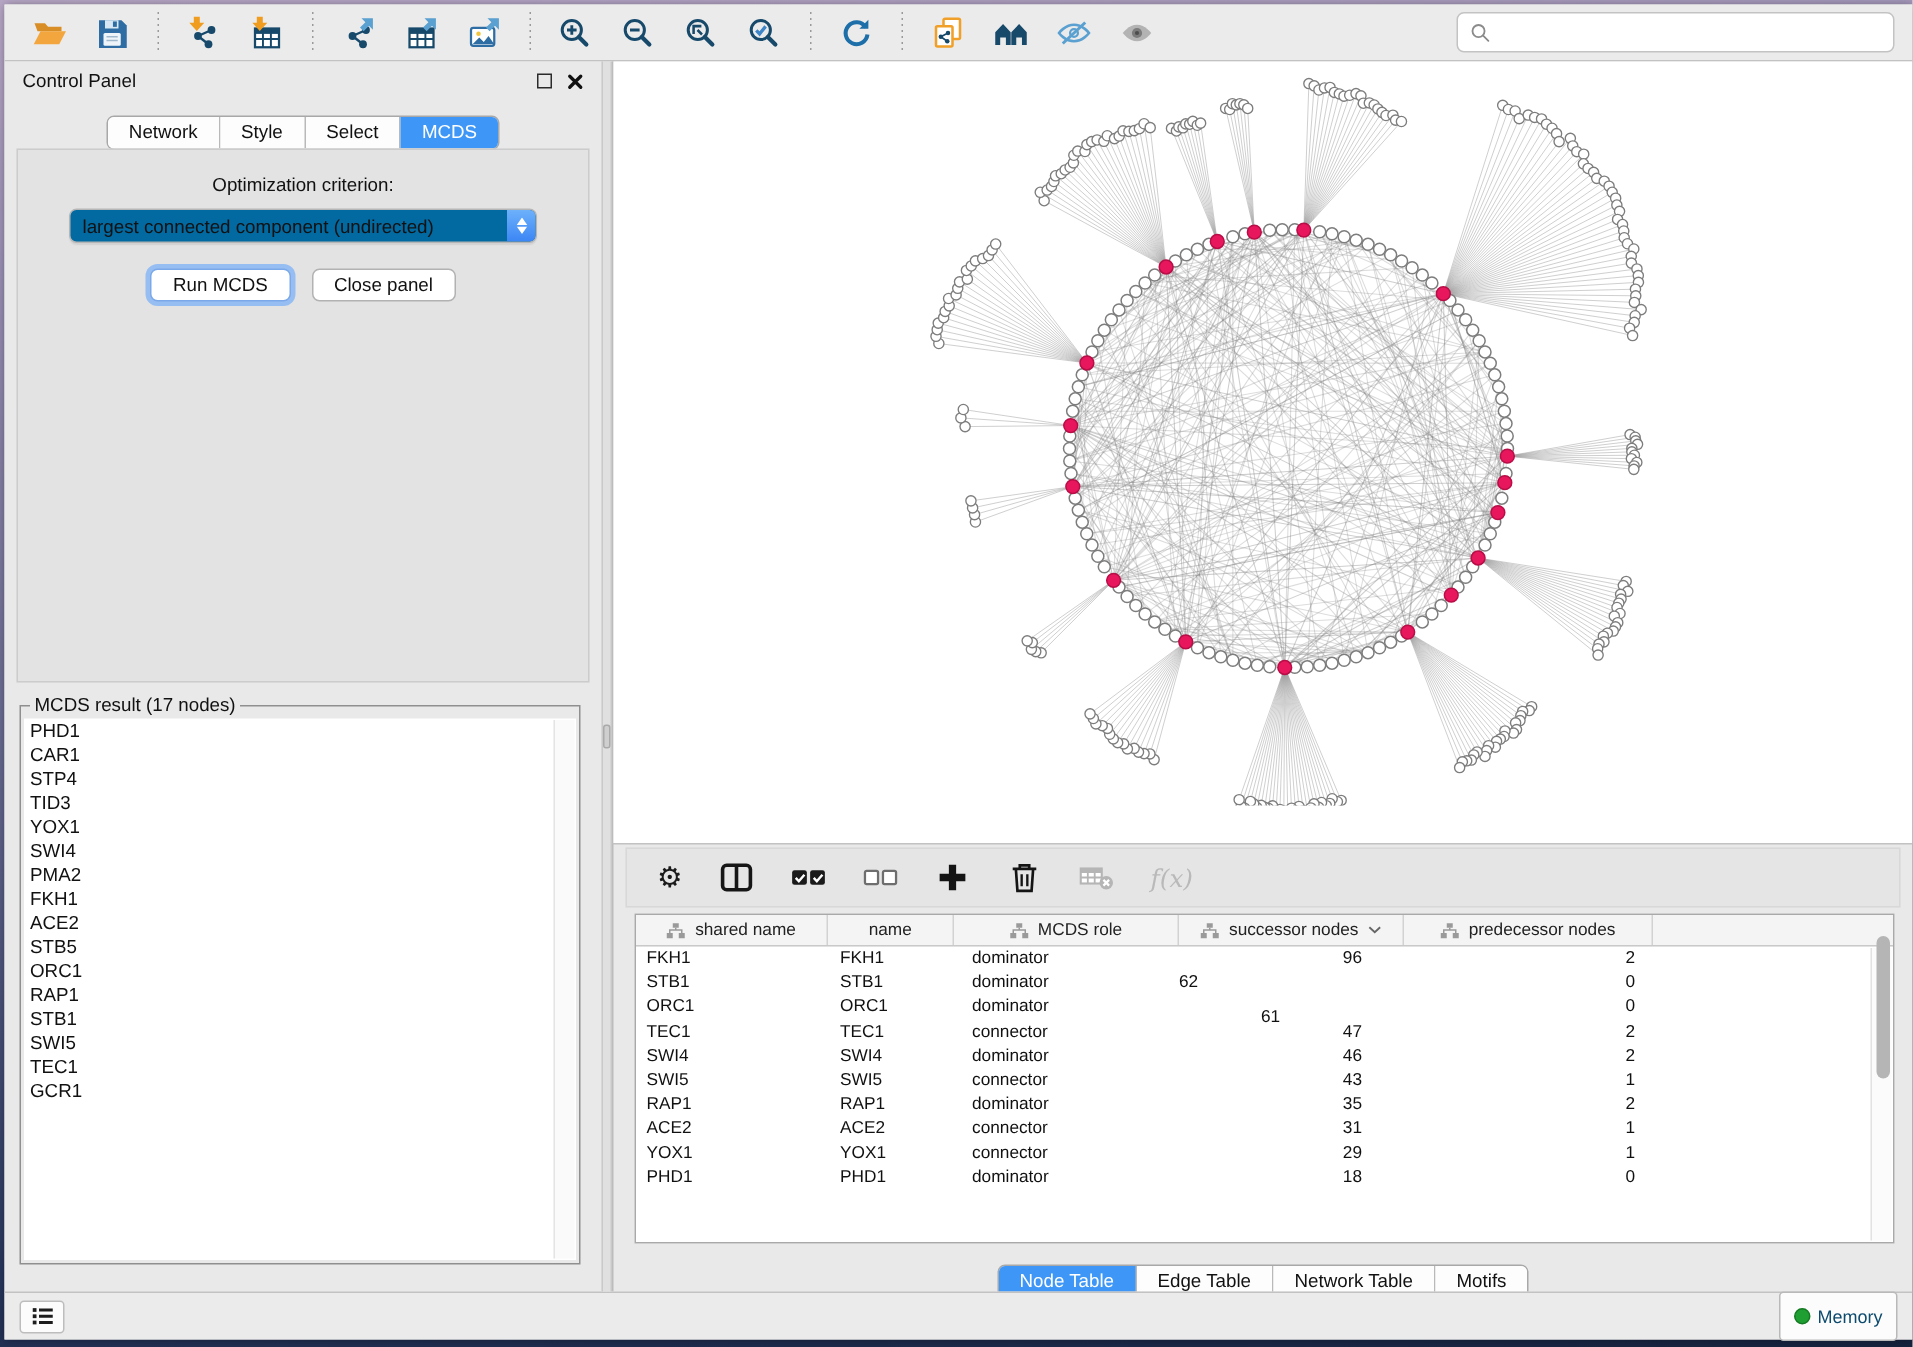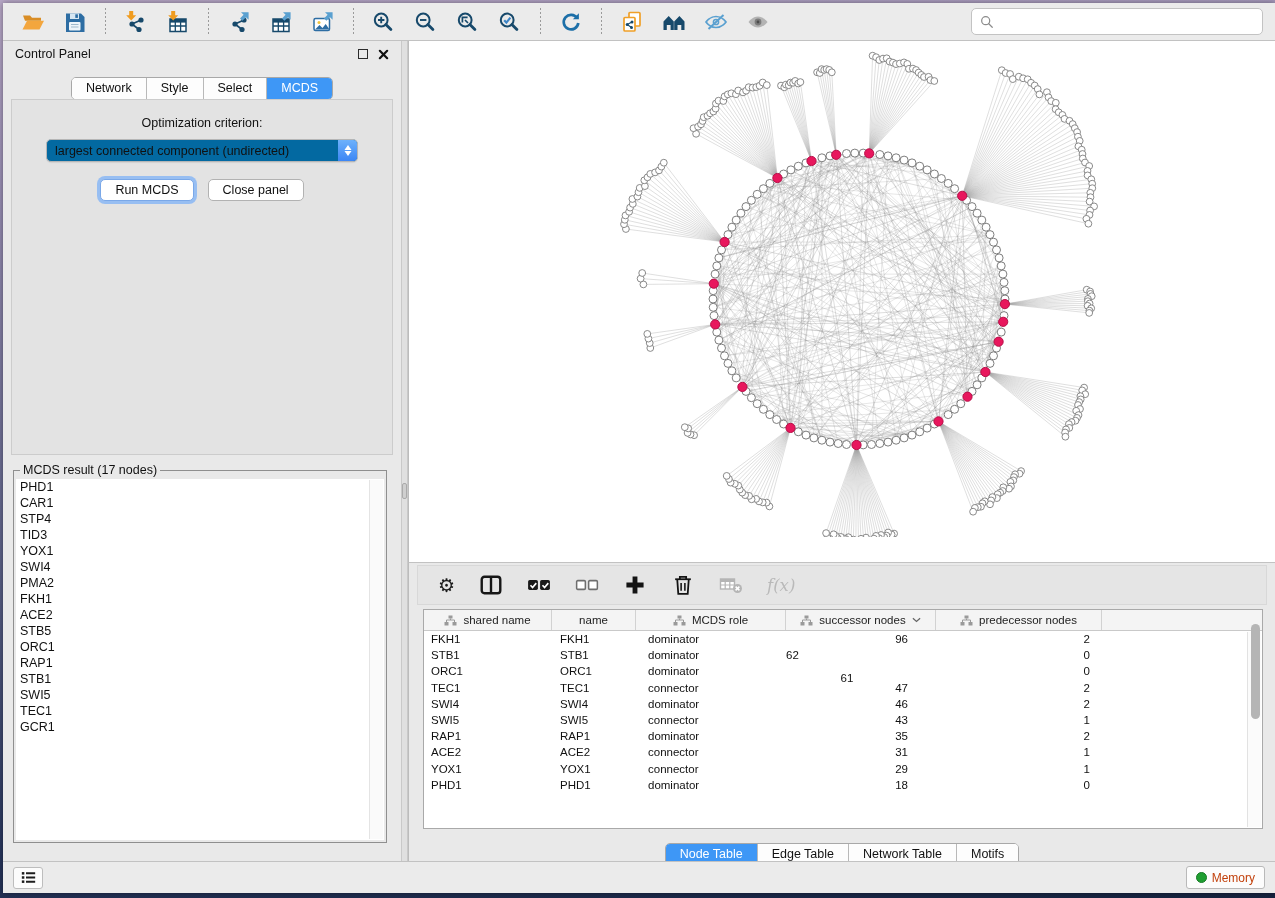--- a/index.html
+++ b/index.html
@@ -107,21 +107,21 @@
     background:#b5b5b5; border-radius:5px; }
 
   .tp-tabs-row { height:30px; flex:0 0 30px; display:flex; justify-content:center; align-items:center; }
 
   
   .status-bar { height:32px; flex:0 0 32px; background:#ebebeb; border-top:1px solid #c2c2c2;
     display:flex; align-items:center; padding:0 10px; }
   .sb-left-btn { width:30px; height:22px; background:#fcfcfc; border:1px solid #bdbdbd;
     border-radius:3px; display:flex; align-items:center; justify-content:center; }
   .memory-btn { margin-left:auto; background:#fcfcfc; border:1px solid #b9b9b9; border-radius:3px;
-    height:23px; display:flex; align-items:center; gap:5px; padding:0 9px; font-size:12px; color:#c2410c;
+    height:33px; display:flex; align-items:center; gap:5px; padding:0 9px; font-size:12px; color:#0c4a6e;
     font-family:inherit; }
   .mem-dot { width:11px; height:11px; border-radius:50%; background:#1f9e31; border:1px solid #157a24; }
 </style>
 </head>
 <body>
 
 <div class="window">
 
   <div class="toolbar">
     <div class="tb-items" id="tb-items">

